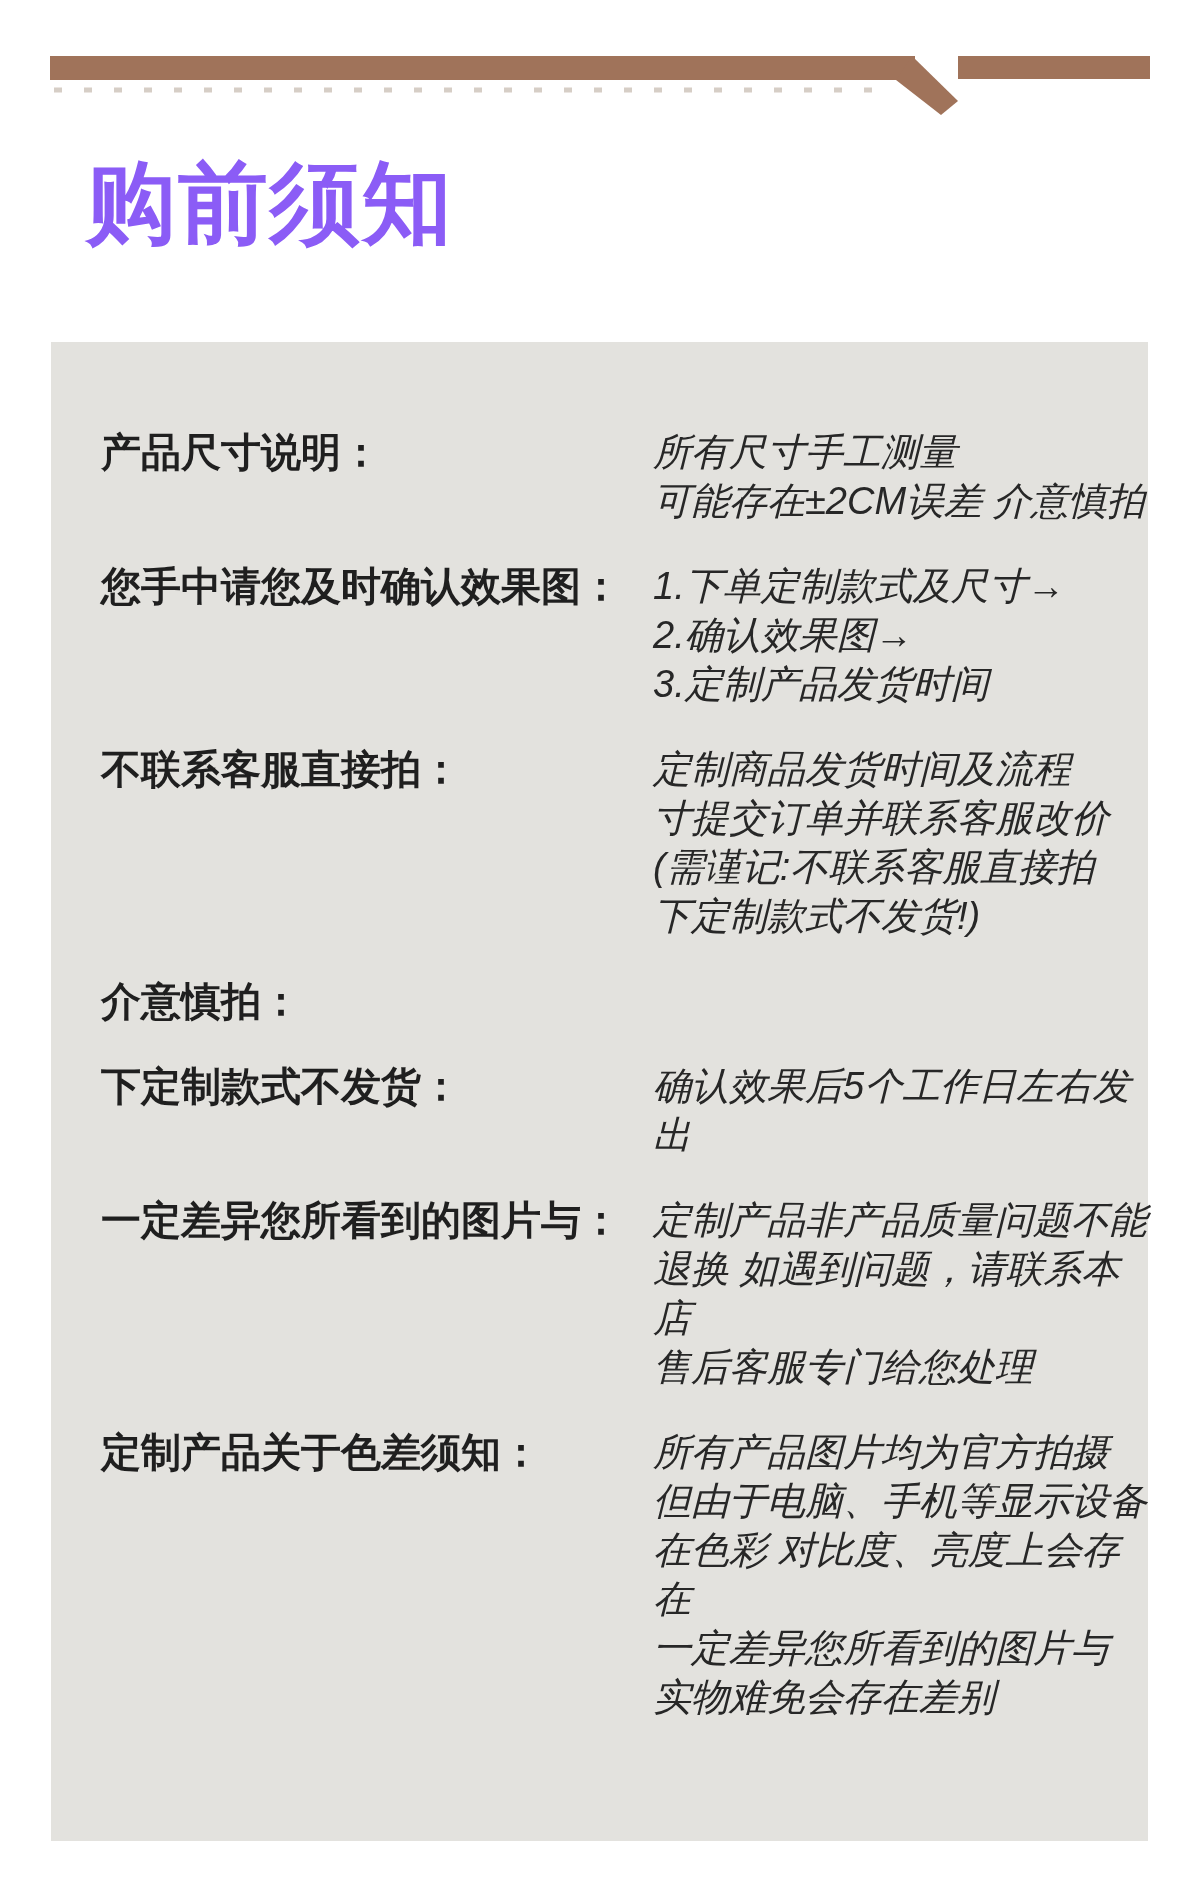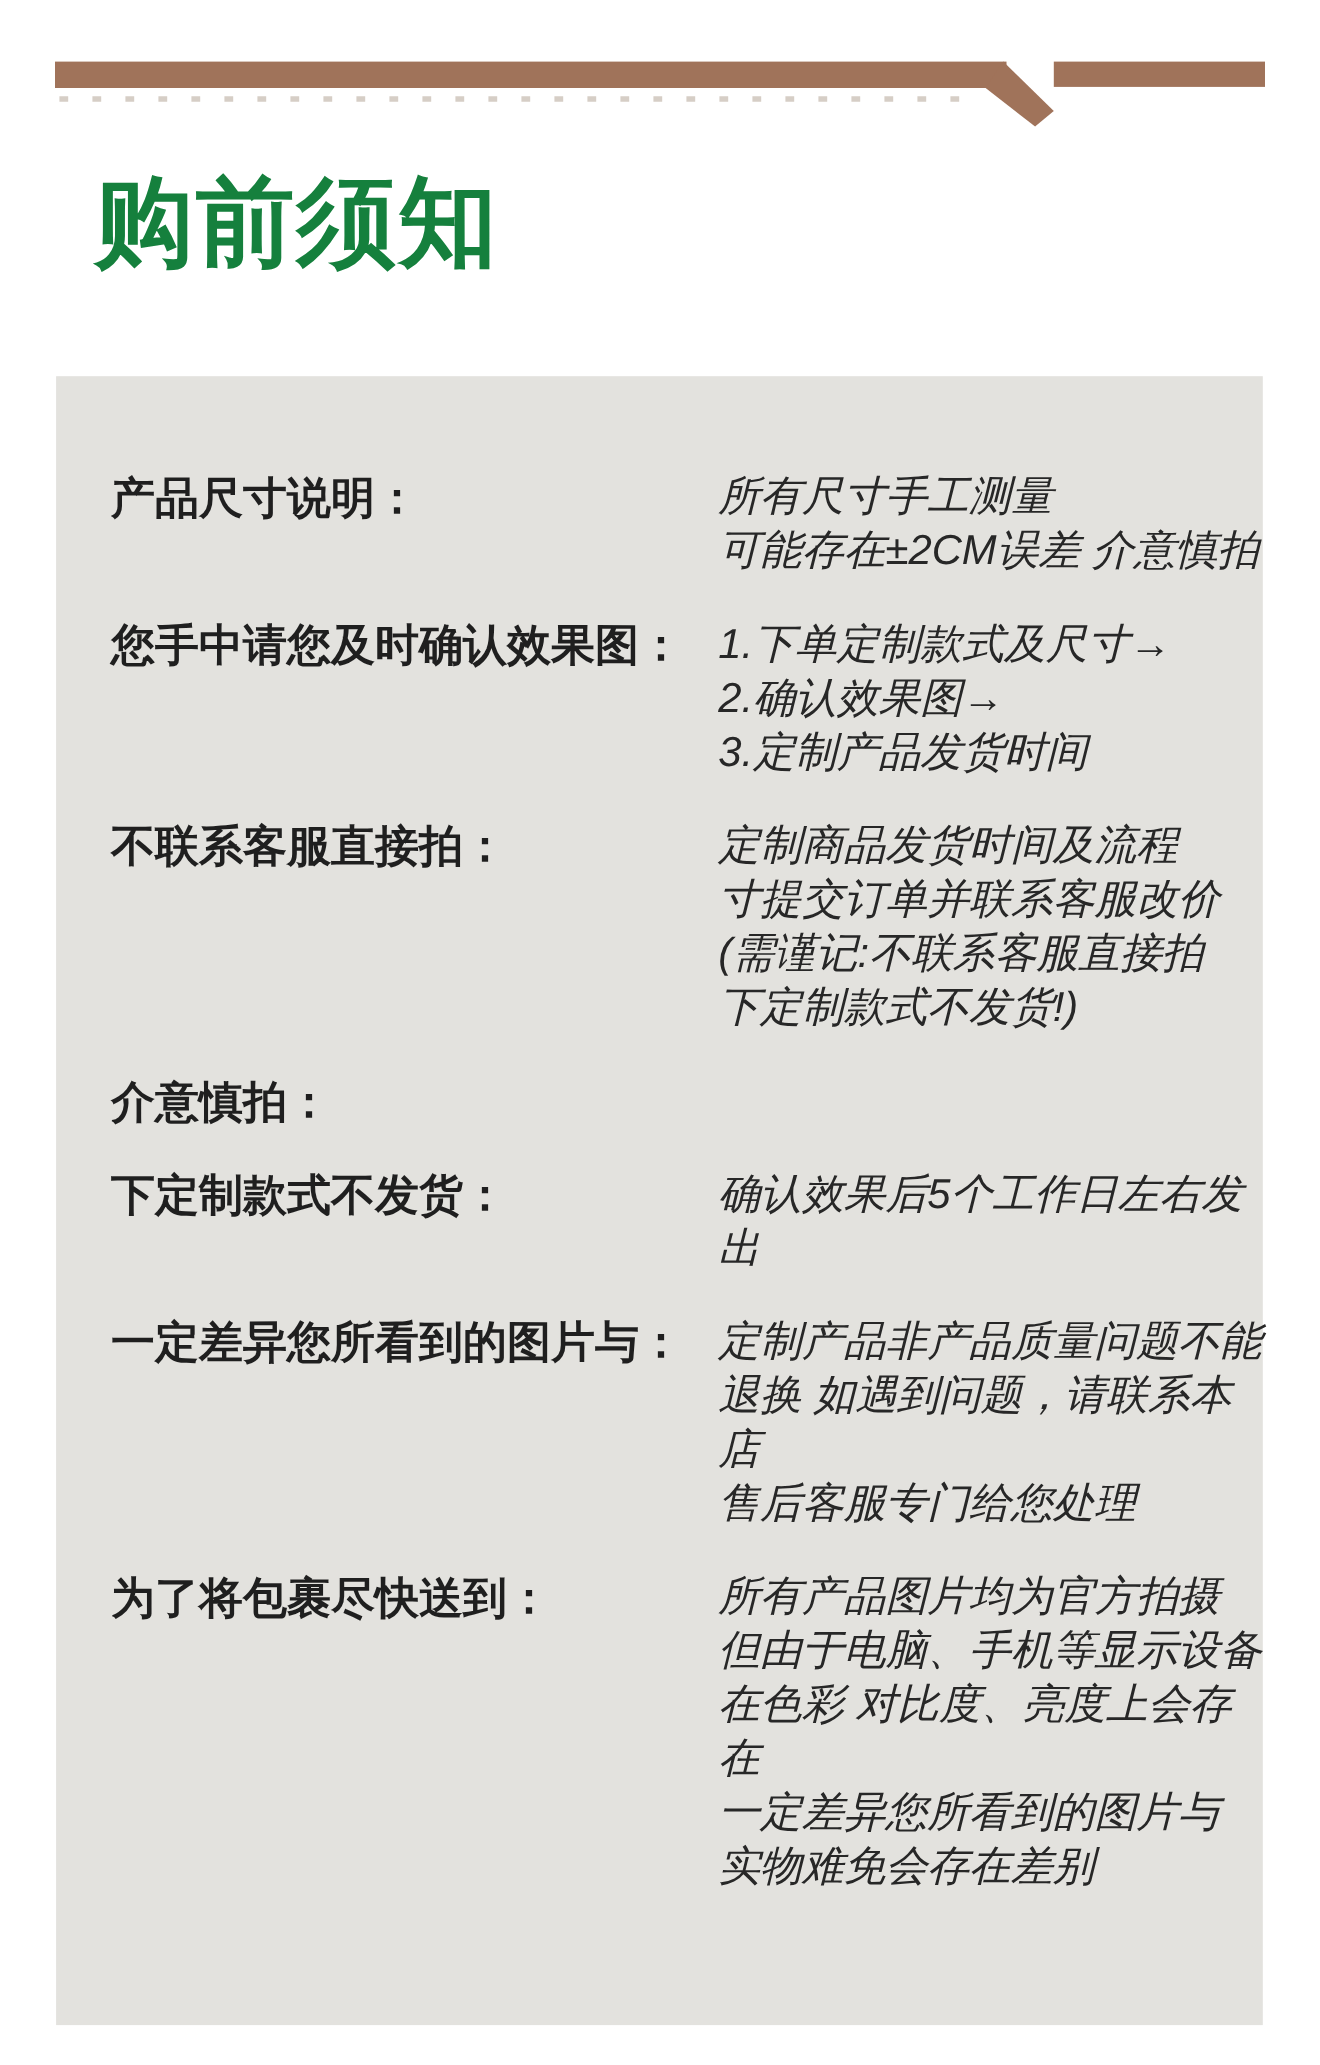--- a/index.html
+++ b/index.html
@@ -15,42 +15,41 @@
     width:1200px;height:1877px;
     background:#ffffff;
     overflow:hidden;
   }
   .ribbon{
     position:absolute;left:0;top:0;width:1200px;height:130px;
   }
   .page-title{
     position:absolute;left:86px;top:152px;
     font-size:90px;line-height:1.15;
-    font-weight:900;color:#15803d;
+    font-weight:900;color:#8b5cf6;
     letter-spacing:2px;
     white-space:nowrap;
   }
   .panel{
     position:absolute;left:51px;top:342px;
     width:1097px;height:1499px;
     background:var(--panel);
     padding:86px 0 0 50px;
   }
   .row{
     display:flex;
     align-items:flex-start;
     margin-bottom:36px;
   }
   .row .label{
     flex:0 0 552px;
     width:552px;
     font-size:40px;line-height:49px;
     font-weight:700;color:var(--ink);
     white-space:nowrap;
-    font-family:Liberation Serif, serif;
   }
   .row .value{
     flex:0 0 495px;
     width:495px;
     font-size:38px;line-height:49px;
     font-weight:400;color:#272727;
     white-space:pre-line;
     font-style:italic;
   }
 </style>
@@ -105,21 +104,21 @@
     </div>
 
     <div class="row">
       <div class="label">一定差异您所看到的图片与：</div>
       <div class="value">定制产品非产品质量问题不能
 退换 如遇到问题，请联系本店
 售后客服专门给您处理</div>
     </div>
 
     <div class="row">
-      <div class="label">为了将包裹尽快送到：</div>
+      <div class="label">定制产品关于色差须知：</div>
       <div class="value">所有产品图片均为官方拍摄
 但由于电脑、手机等显示设备
 在色彩 对比度、亮度上会存在
 一定差异您所看到的图片与
 实物难免会存在差别</div>
     </div>
 
   </div>
 </div>
 

